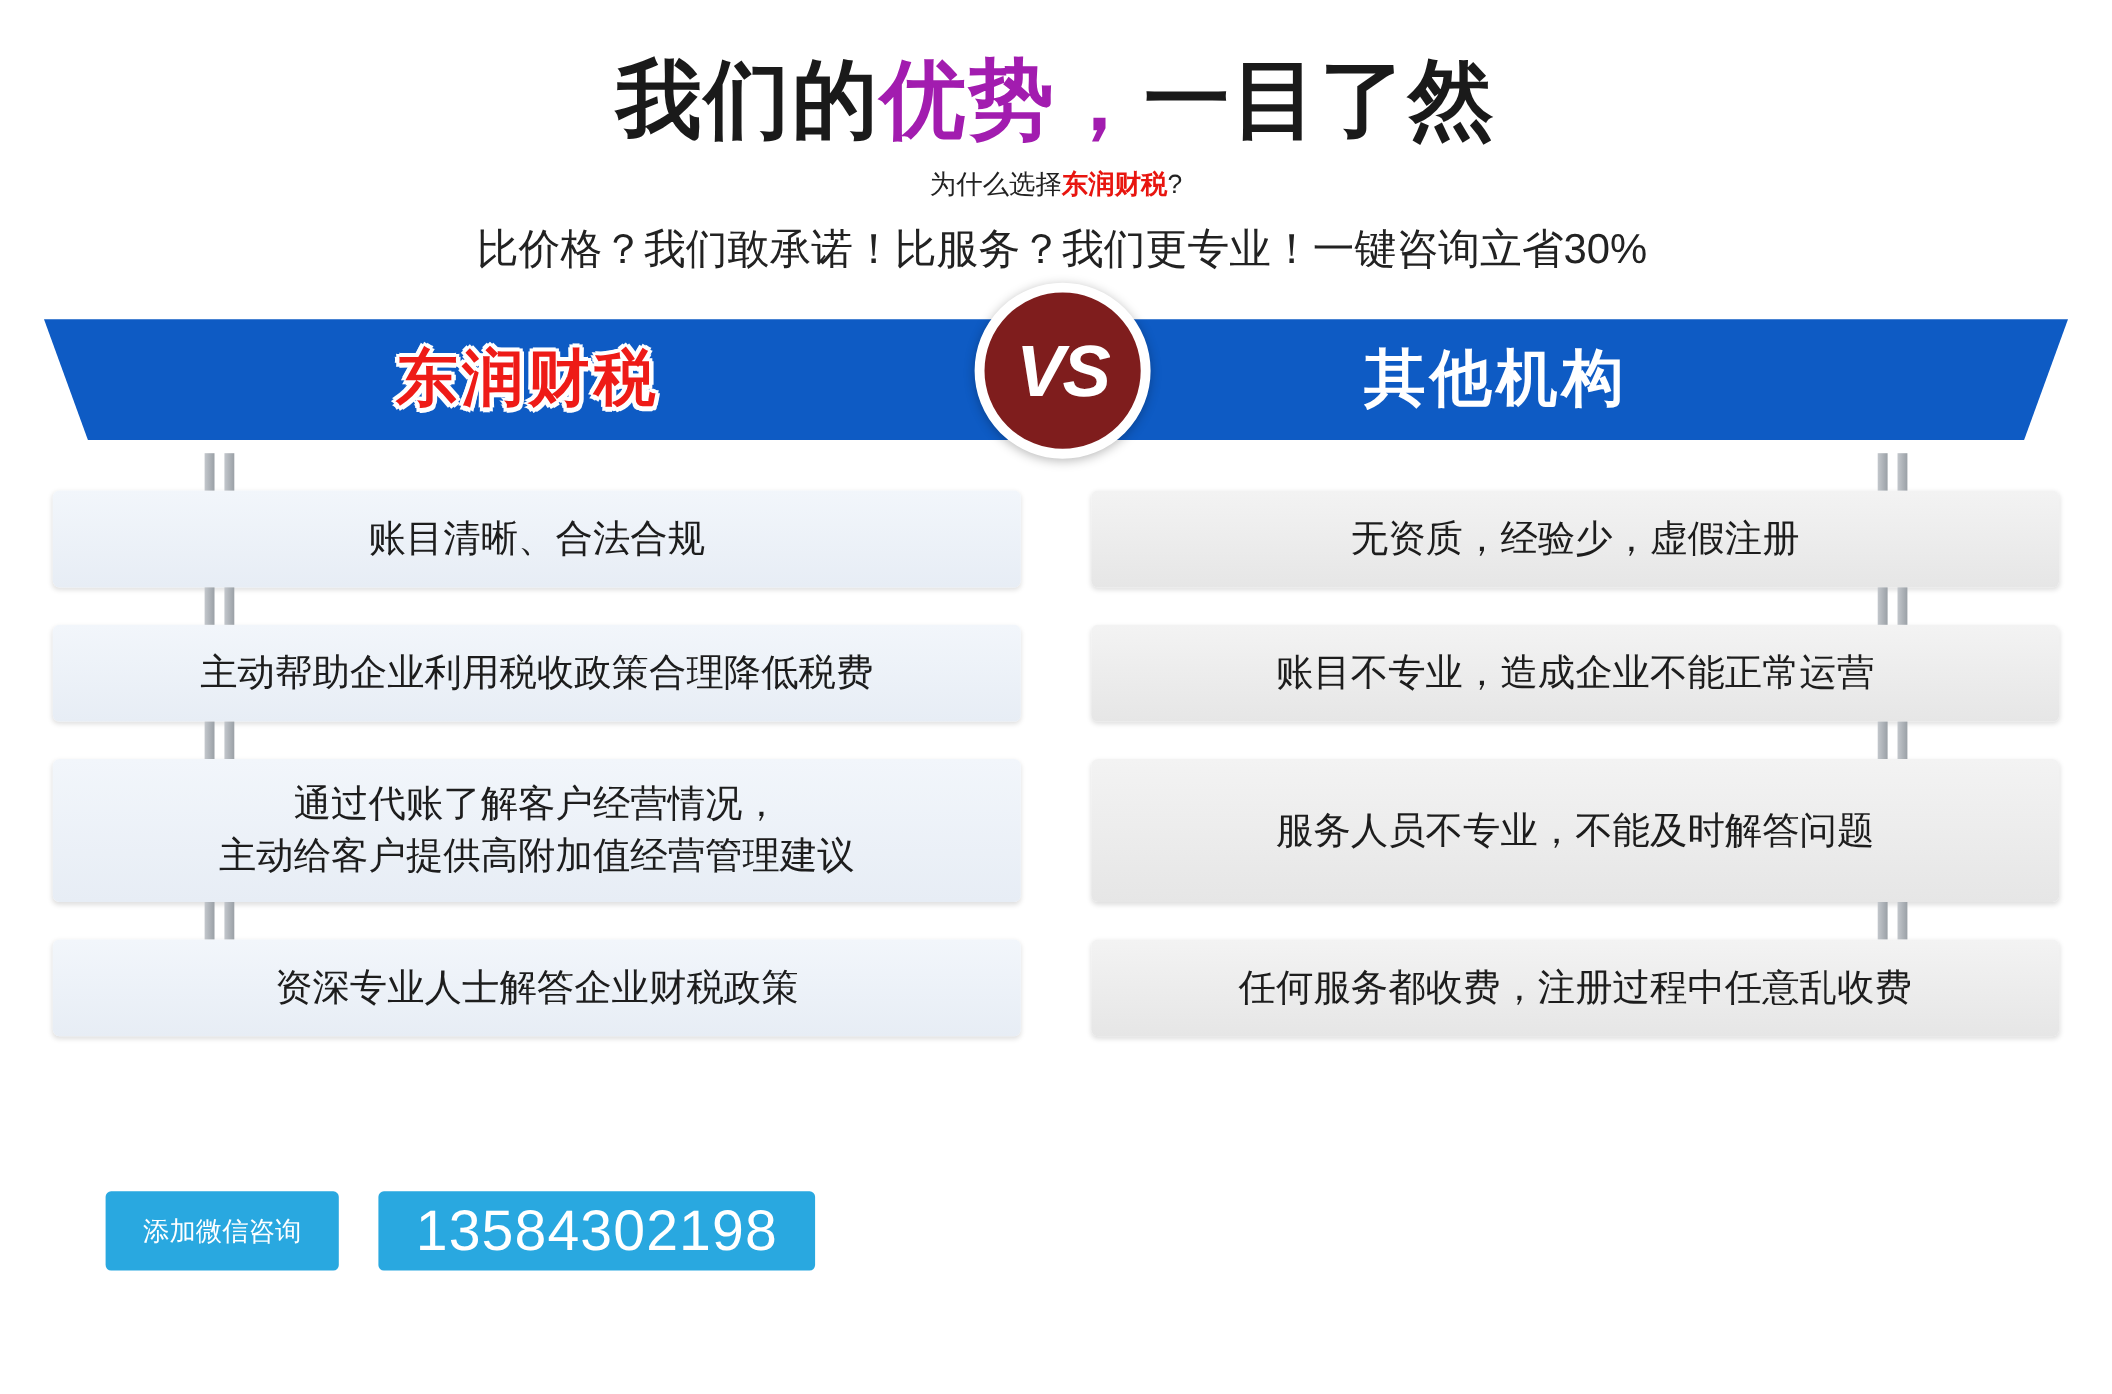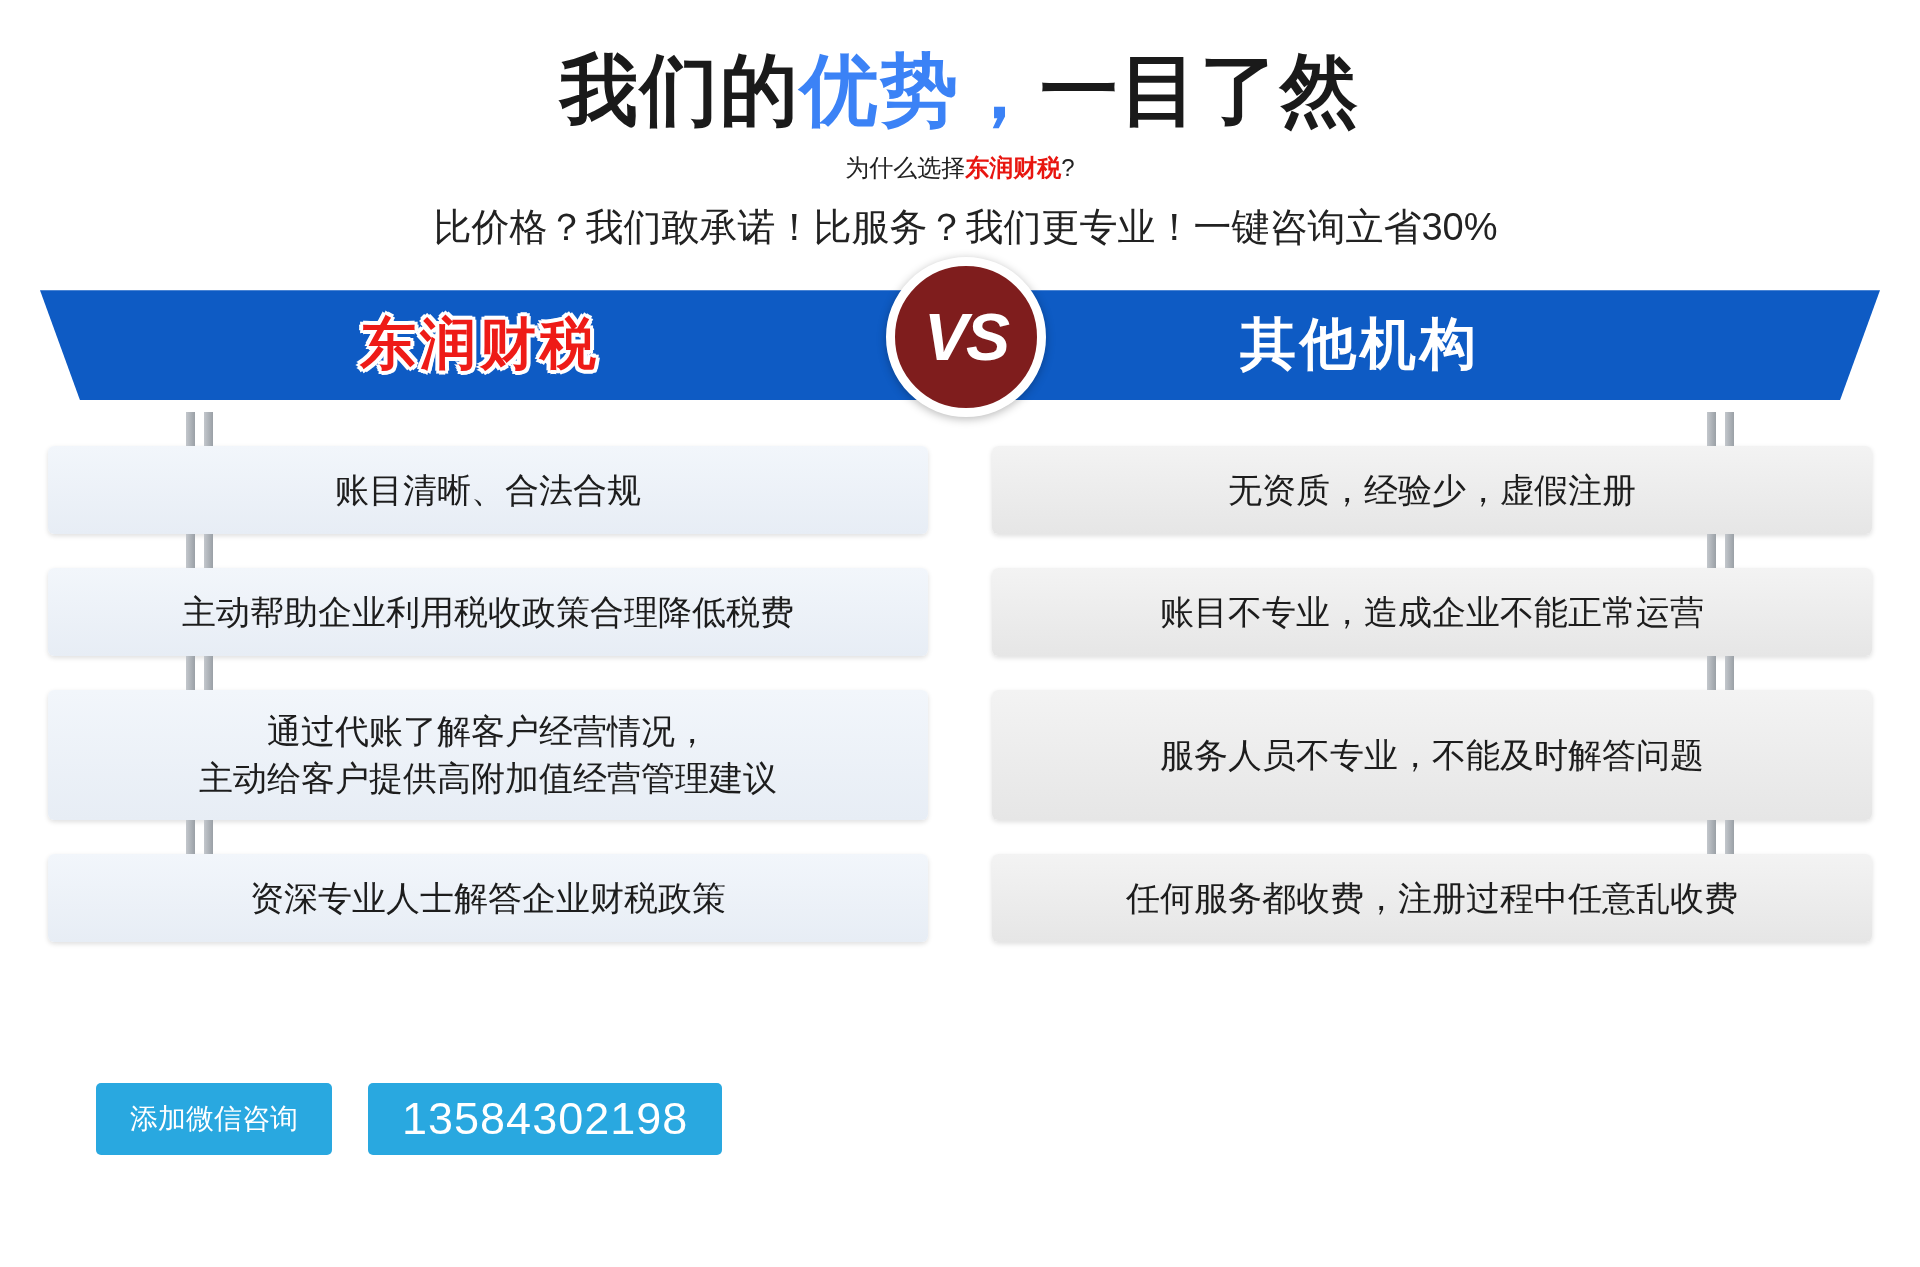--- a/index.html
+++ b/index.html
@@ -18,21 +18,21 @@
   
   .header { width: 100%; text-align: center; padding-top: 50px; }
   .title {
     font-size: 78px;
     font-weight: bold;
     letter-spacing: 2px;
     color: #1a1a1a;
     line-height: 1.05;
     white-space: nowrap;
   }
-  .title .accent { color: #3b82f6; }
+  .title .accent { color: #a21caf; }
   .subtitle1 {
     margin-top: 22px;
     font-size: 24px;
     color: #222222;
     line-height: 1.2;
     white-space: nowrap;
   }
   .subtitle1 .brand {
     color: #e8150f;
     font-weight: bold;
@@ -155,27 +155,27 @@
     left: 96px; bottom: 112px;
     display: flex;
     gap: 36px;
   }
   .cta-btn {
     height: 72px;
     border-radius: 5px;
     background: #29a8e0;
     color: #ffffff;
     display: flex; align-items: center; justify-content: center;
-    font-size: 28px;
+    font-size: 24px;
     padding: 0 34px;
     white-space: nowrap;
     cursor: pointer;
     border: none;
   }
-  .cta-btn.phone { font-size: 45px; letter-spacing: 1px; }
+  .cta-btn.phone { font-size: 52px; letter-spacing: 1px; }
 </style>
 </head>
 <body>
 
 <div id="page">
 
   <div class="header">
     <div class="title">
       <span>我们的</span><span class="accent">优势，</span><span>一目了然</span>
     </div>

